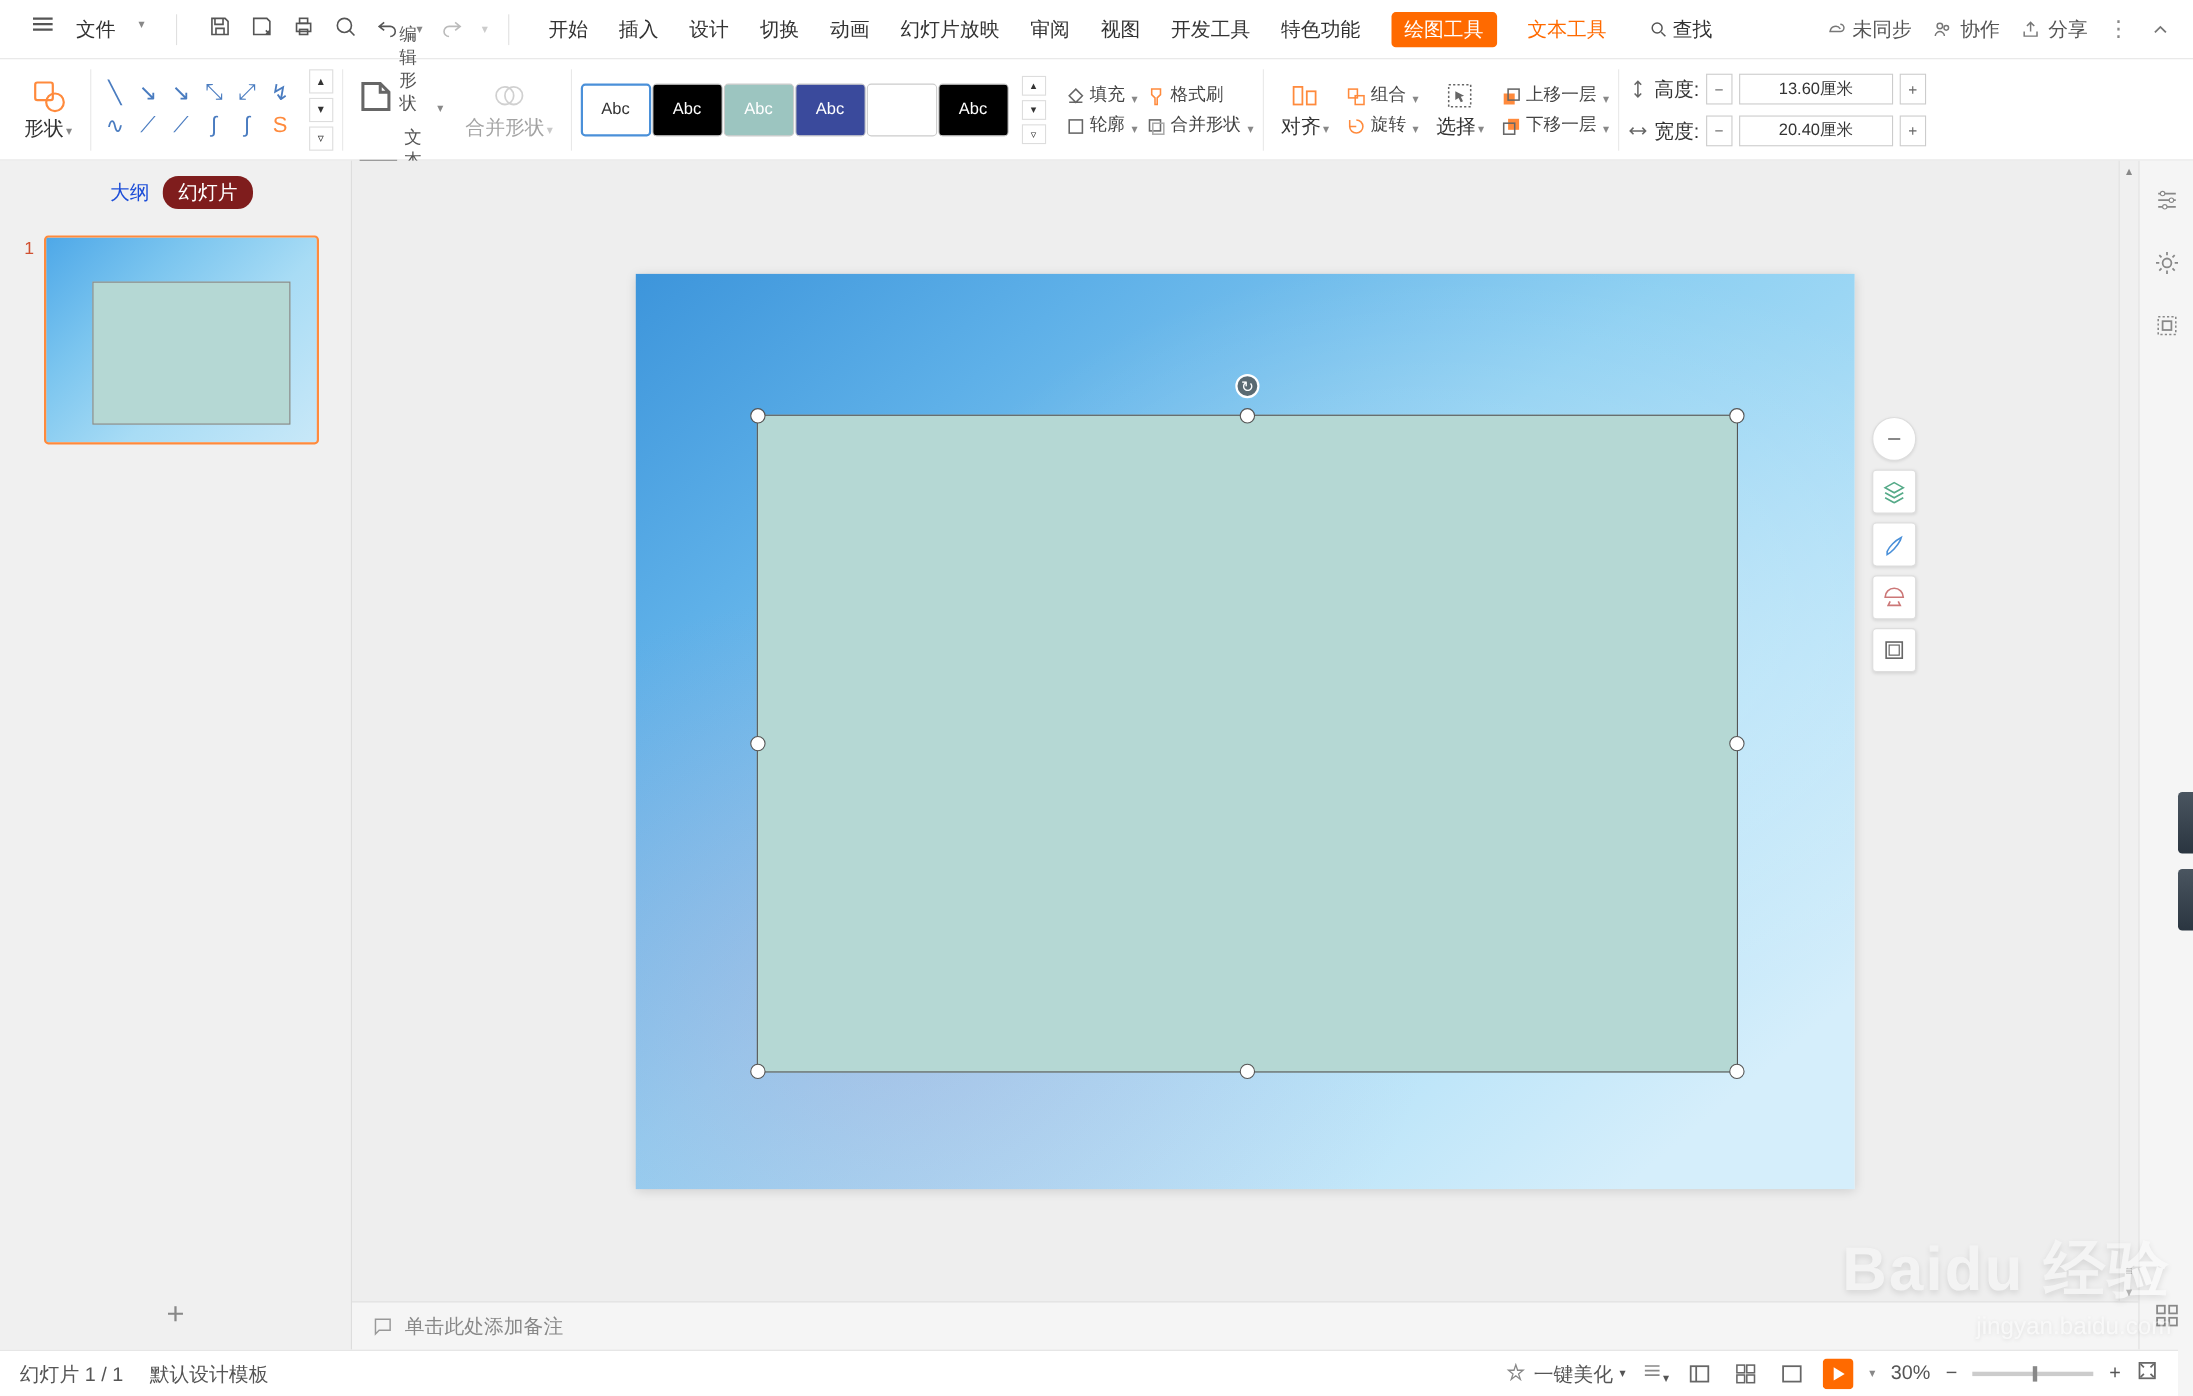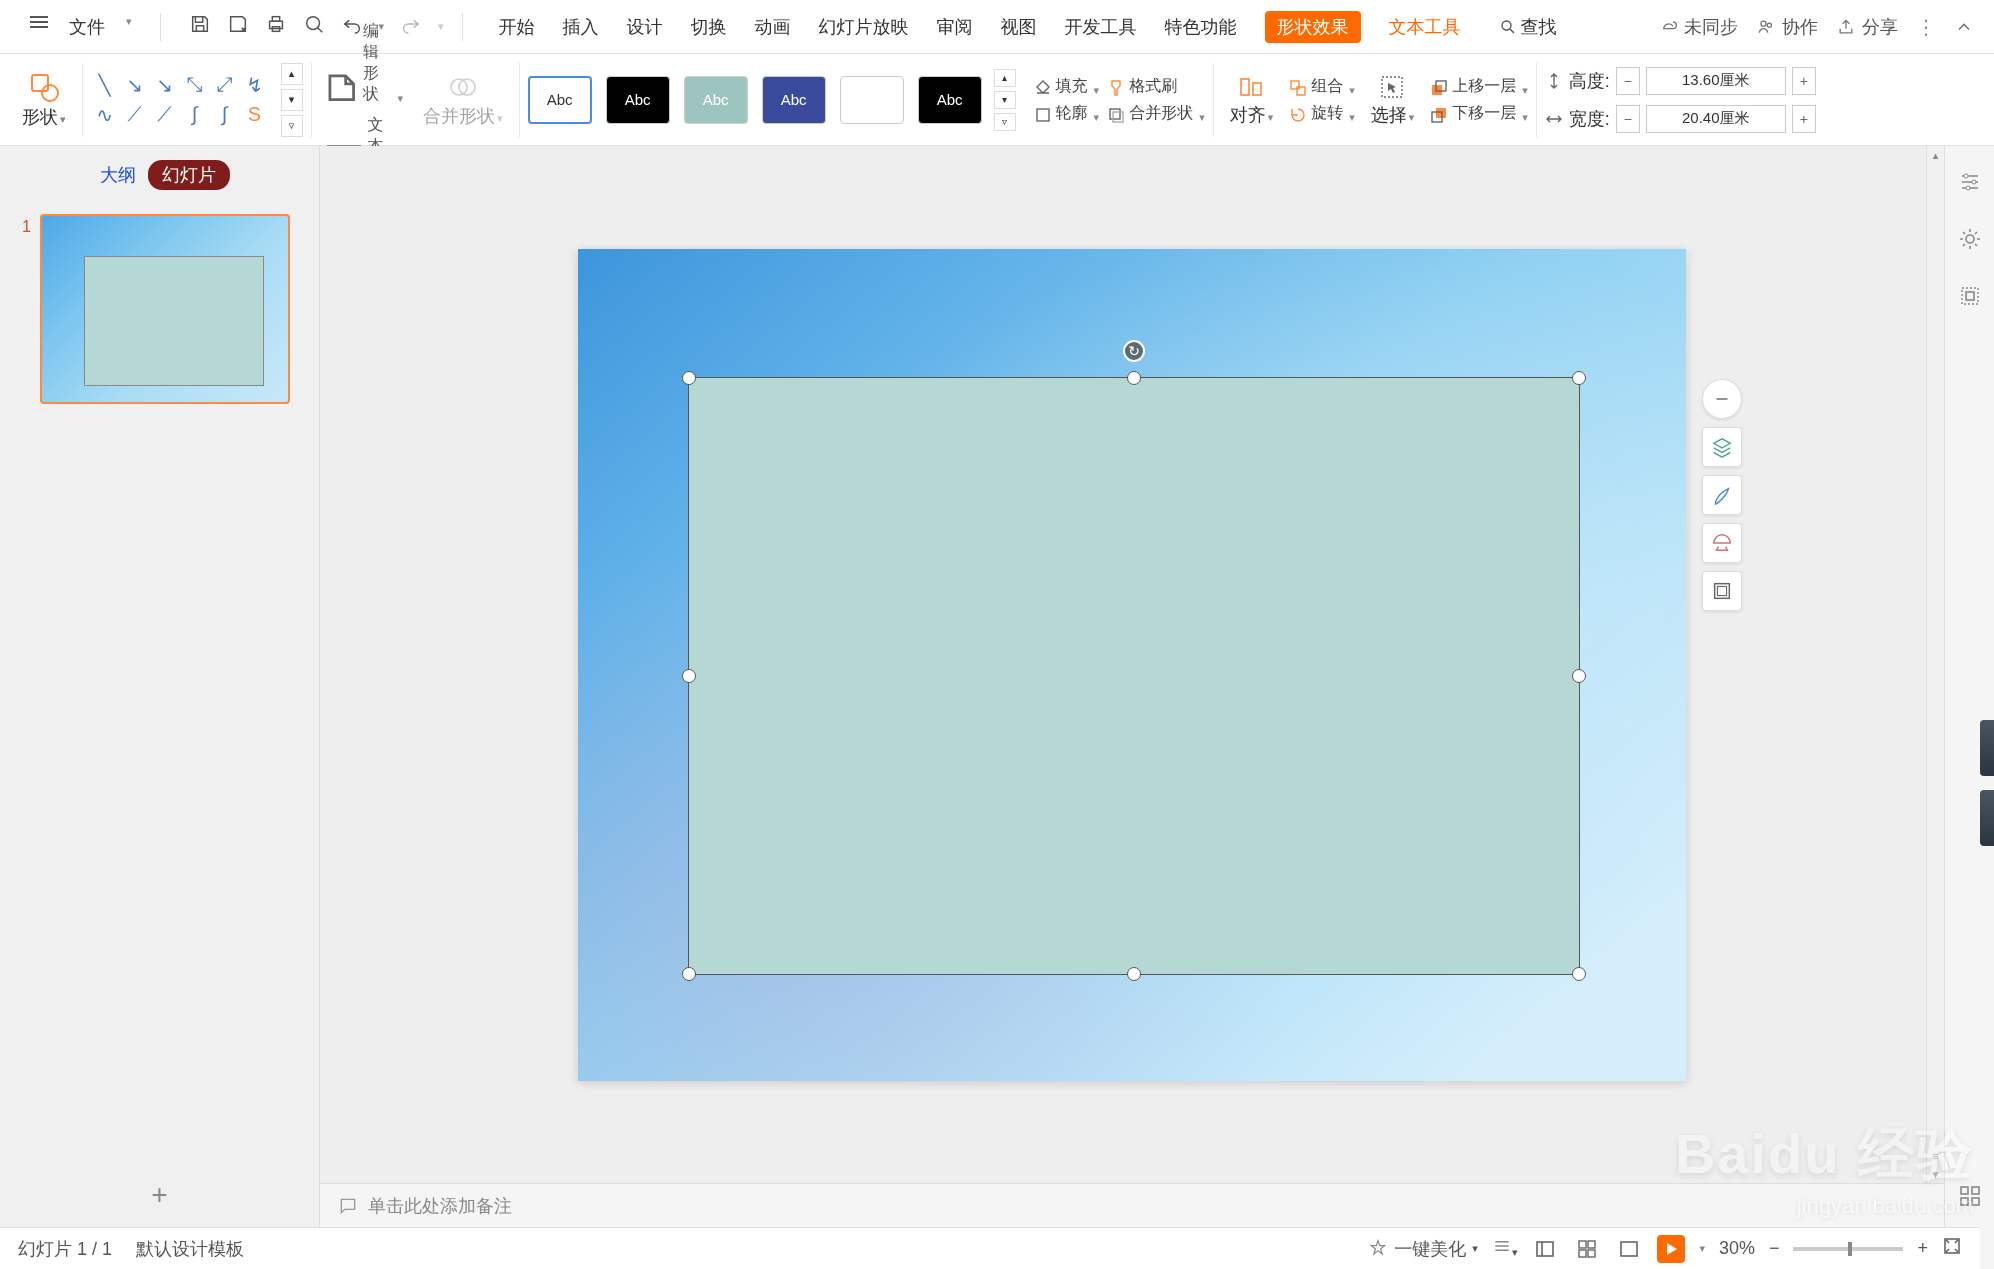--- a/index.html
+++ b/index.html
@@ -21,21 +21,21 @@
 .right-tools span { display: flex; align-items: center; gap: 6px; cursor: pointer; }
 
 
 .ribbon { height: 92px; background: #fff; border-bottom: 1px solid #e0e0e0; display: flex; align-items: center; padding: 6px 14px; gap: 8px; }
 .rib-group { display: flex; flex-direction: column; align-items: center; gap: 2px; padding: 0 8px; height: 100%; justify-content: center; }
 .rib-sep { width: 1px; height: 74px; background: #e8e8e8; }
 .shape-icon { width: 32px; height: 32px; }
 .lines-grid { display: grid; grid-template-columns: repeat(6, 28px); grid-template-rows: repeat(2, 28px); gap: 2px; }
 .lines-grid div { display: flex; align-items: center; justify-content: center; color: #4a7cc0; font-size: 20px; }
 .small-btn { display: flex; align-items: flex-end; gap: 4px; font-size: 16px; color: #555; cursor: pointer; padding: 2px 4px; }
-.style-row { display: flex; gap: 14px; }
+.style-row { display: flex; gap: 1px; }
 .style-box { width: 64px; height: 48px; border: 1px solid #ccc; border-radius: 4px; display: flex; align-items: center; justify-content: center; font-size: 15px; cursor: pointer; }
 .style-box.sel { border: 2px solid #4a90d9; }
 .rib-col { display: flex; flex-direction: column; gap: 6px; }
 .rib-item { display: flex; align-items: flex-end; gap: 4px; font-size: 16px; color: #444; cursor: pointer; }
 .rib-item svg { width: 18px; height: 18px; }
 .dropdown-caret::after { content: "▾"; font-size: 11px; color: #888; margin-left: 2px; }
 .dim-row { display: flex; align-items: center; gap: 6px; }
 .dim-input { width: 140px; height: 28px; border: 1px solid #ccc; background: #fff; display: flex; align-items: center; justify-content: center; font-size: 15px; }
 .dim-btn { width: 24px; height: 28px; border: 1px solid #ccc; background: #fff; display: flex; align-items: center; justify-content: center; cursor: pointer; font-size: 14px; color: #666; }
 
@@ -139,21 +139,21 @@
     <span class="tab">开始</span>
     <span class="tab">插入</span>
     <span class="tab">设计</span>
     <span class="tab">切换</span>
     <span class="tab">动画</span>
     <span class="tab">幻灯片放映</span>
     <span class="tab">审阅</span>
     <span class="tab">视图</span>
     <span class="tab">开发工具</span>
     <span class="tab">特色功能</span>
-    <span class="tab active-orange">形状效果</span>
+    <span class="tab active-orange">绘图工具</span>
     <span class="tab orange-text">文本工具</span>
     <span class="tab" style="display:flex;align-items:center;gap:4px;margin-left:10px">
       <svg width="18" height="18" viewBox="0 0 24 24">
           <circle cx="10" cy="10" r="6" fill="none" stroke="#555" stroke-width="1.8"></circle>
           <path d="M15 15l5 5" stroke="#555" stroke-width="1.8"></path>
         </svg>
       <span>查找</span>
     </span>
   </div>
   <div class="right-tools">

